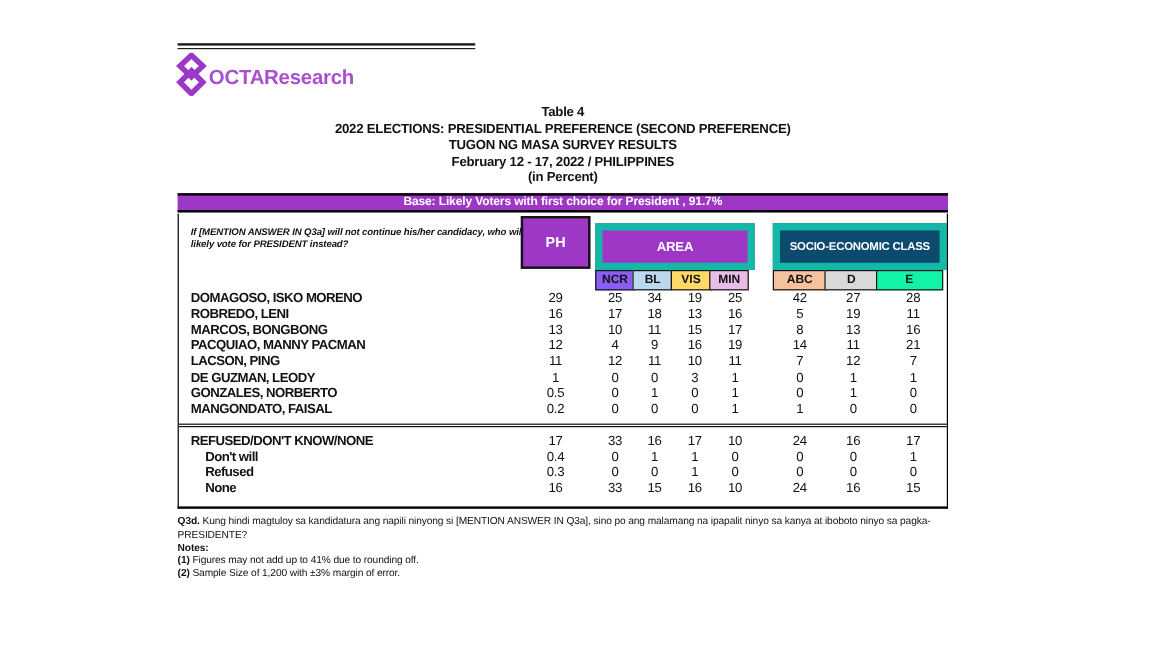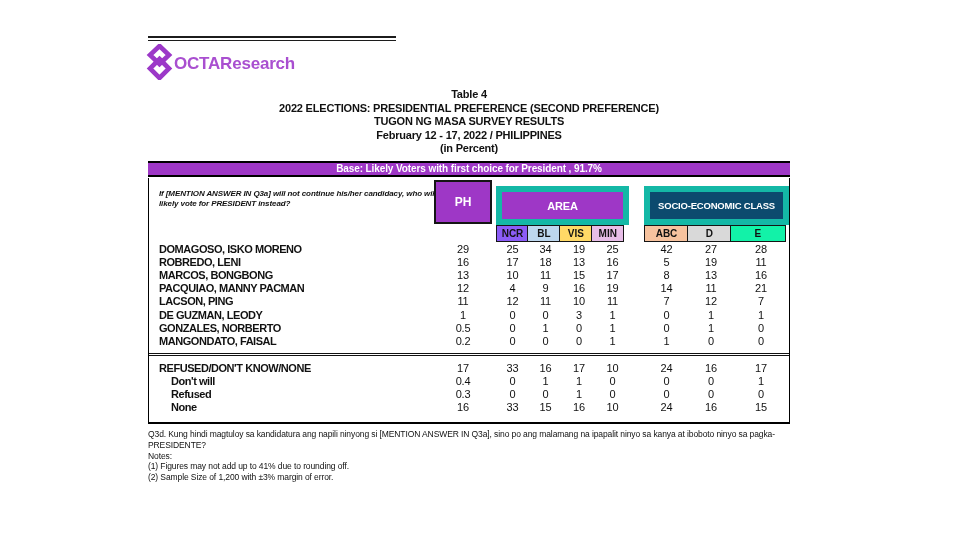--- a/index.html
+++ b/index.html
@@ -54,21 +54,21 @@
   .rname{grid-column:1;padding-left:10px;font-weight:bold;font-size:11px;letter-spacing:-0.45px;white-space:nowrap;}
   .row.indent .rname{padding-left:22px;}
   .rval{text-align:center;font-size:11px;letter-spacing:-0.2px;}
 
   .dsep{position:absolute;left:0;top:175px;width:642px;height:3px;box-sizing:border-box;
         border-top:1.5px solid #111;border-bottom:1.2px solid #111;}
 
   .footnotes{position:absolute;left:148px;top:429px;width:666px;font-size:8.5px;line-height:10.8px;
              letter-spacing:-0.1px;}
   .footnotes p{margin:0;}
-  .fn-b{font-weight:normal;}
+  .fn-b{font-weight:bold;}
 </style>
 </head>
 <body>
 
 <div class="page">
 
   <div class="top-rule"></div>
 
   <div class="logo">
     <span>

